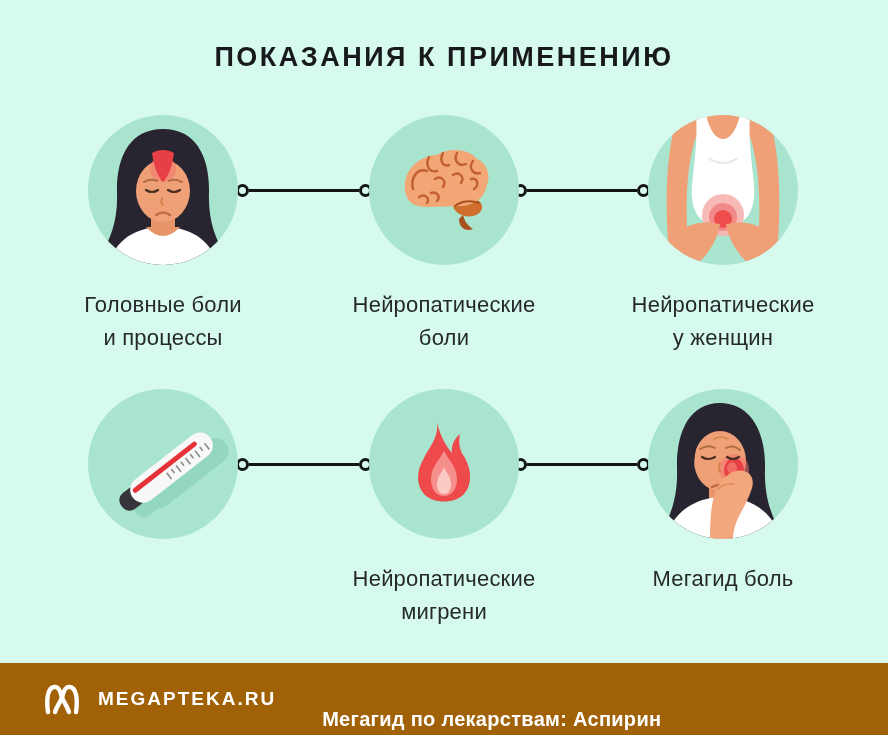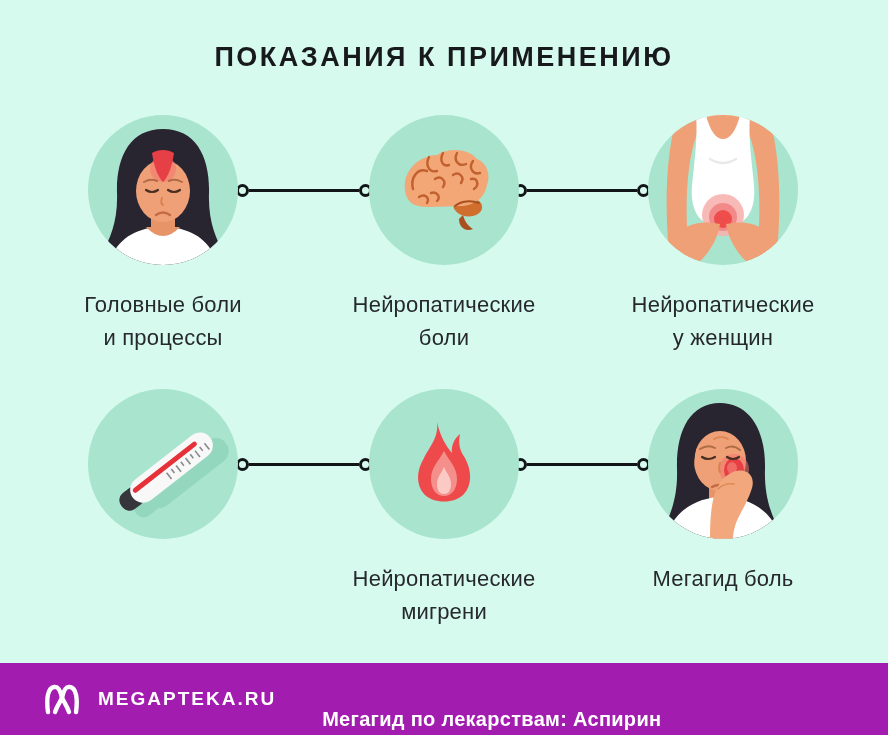--- a/index.html
+++ b/index.html
@@ -31,21 +31,21 @@
     position:absolute; width:136px; height:13px;
     display:flex; align-items:center;
   }
   .dot {
     width:13px; height:13px; border:3px solid #121517;
     border-radius:50%; background:transparent; flex:0 0 auto;
   }
   .line { flex:1; height:3px; background:#121517; }
   .footer {
     position:absolute; left:0; top:663px; width:888px; height:72px;
-    background:#a21caf; display:flex; align-items:center;
+    background:#a16207; display:flex; align-items:center;
     padding-left:42px; color:#ffffff;
   }
   .logo { width:40px; height:34px; flex:0 0 auto; }
   .brand {
     margin-left:16px; font-size:19px; font-weight:800;
     letter-spacing:2px;
   }
   .caption {
     margin-left:46px; font-size:20px; font-weight:700;
     letter-spacing:.3px;

